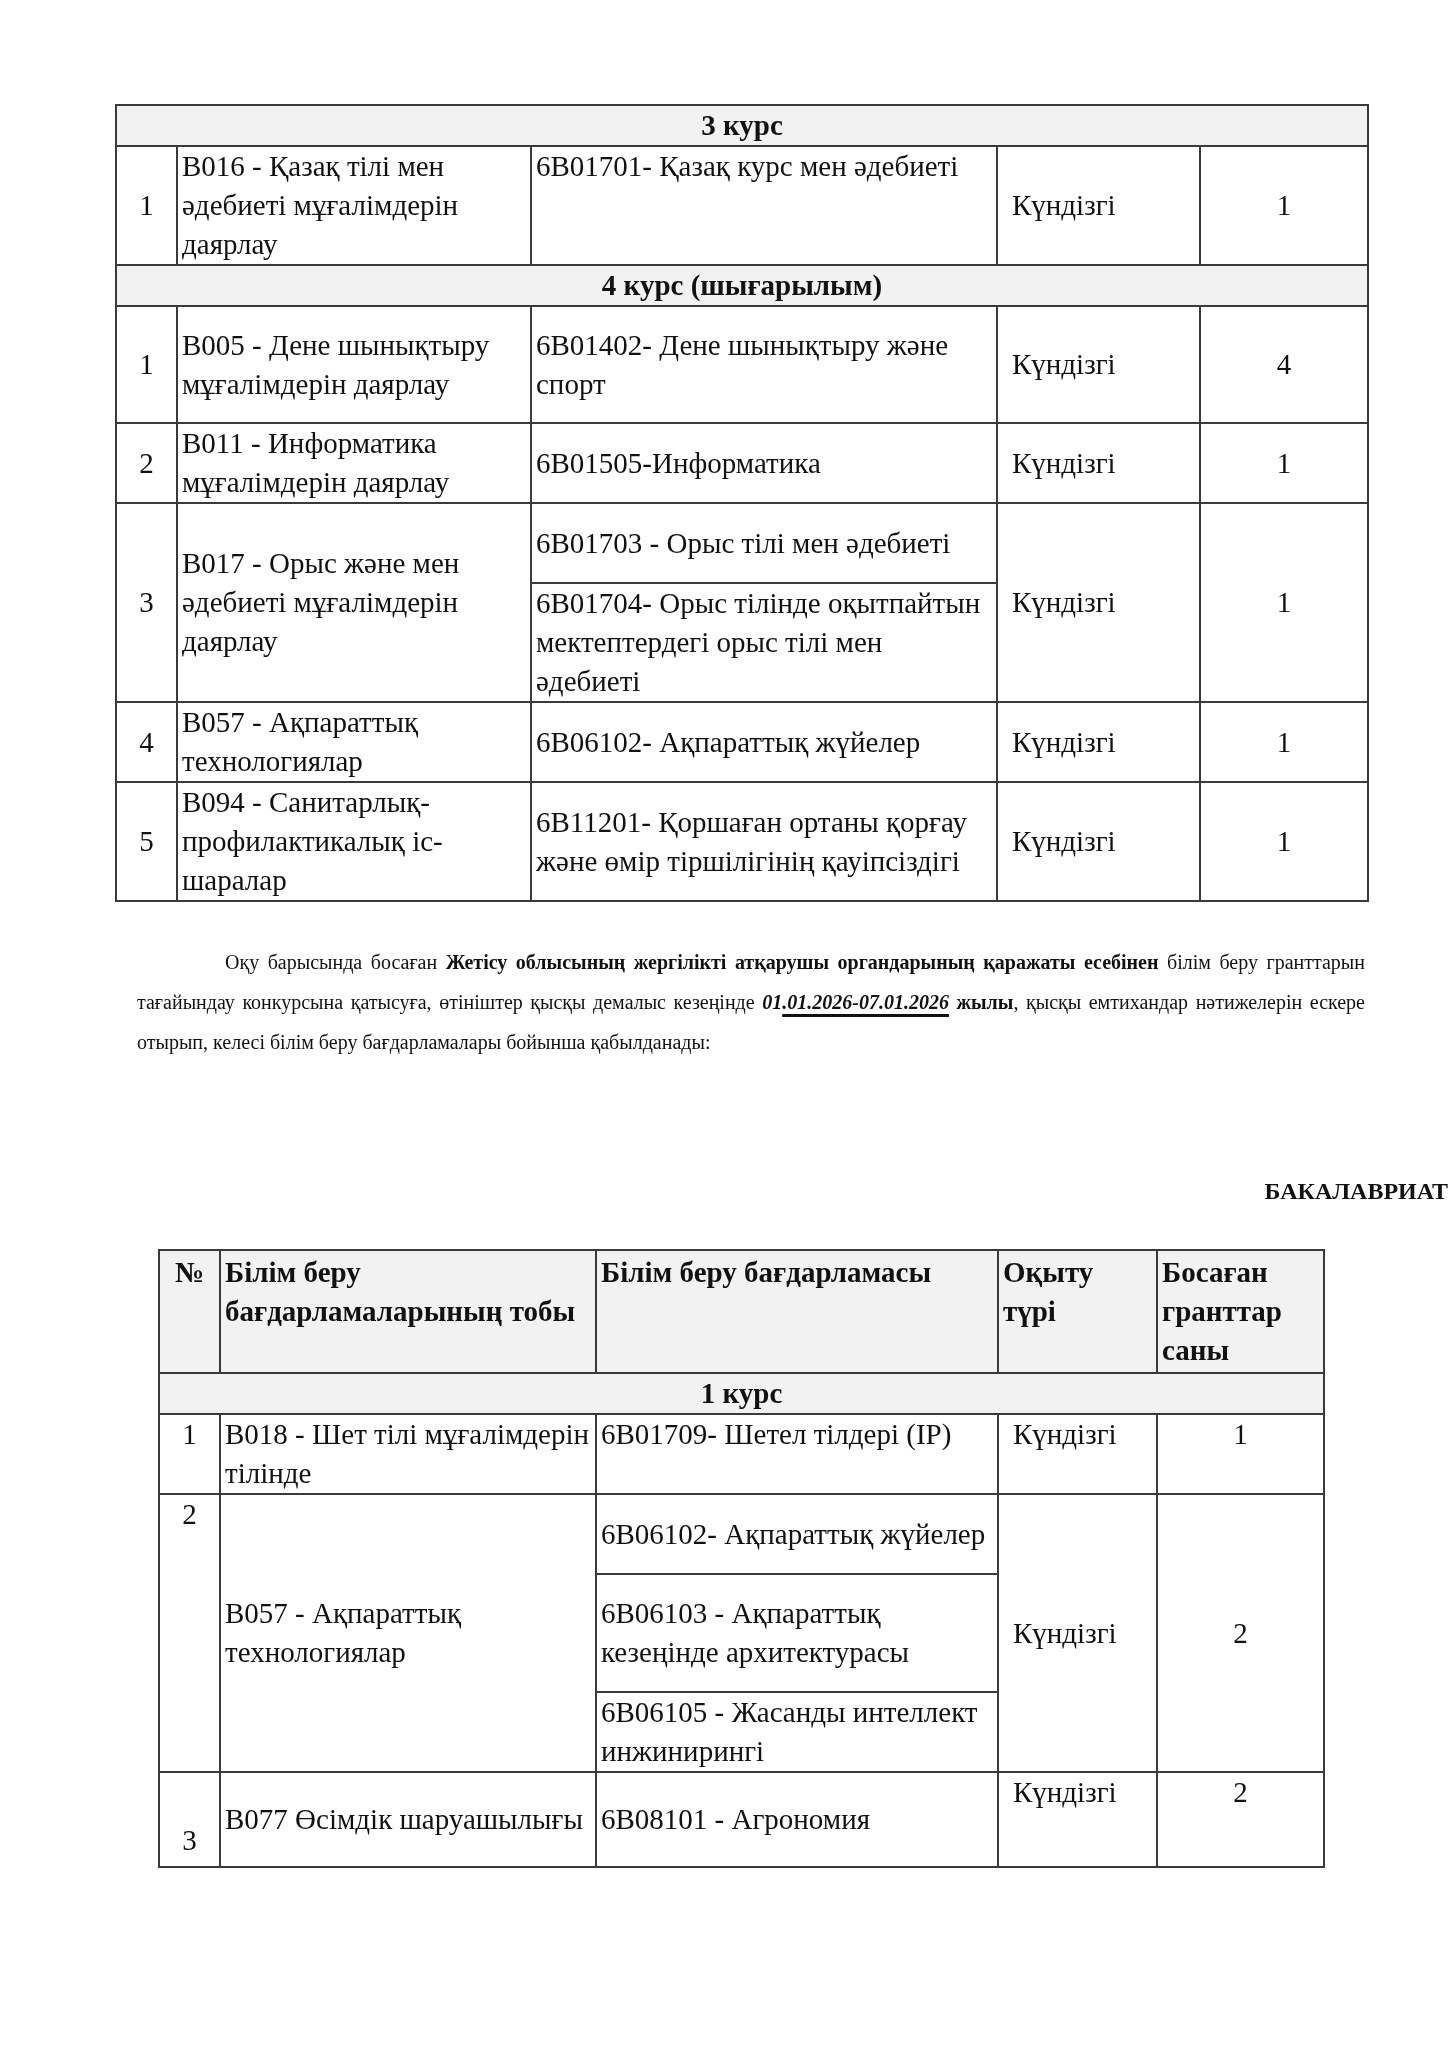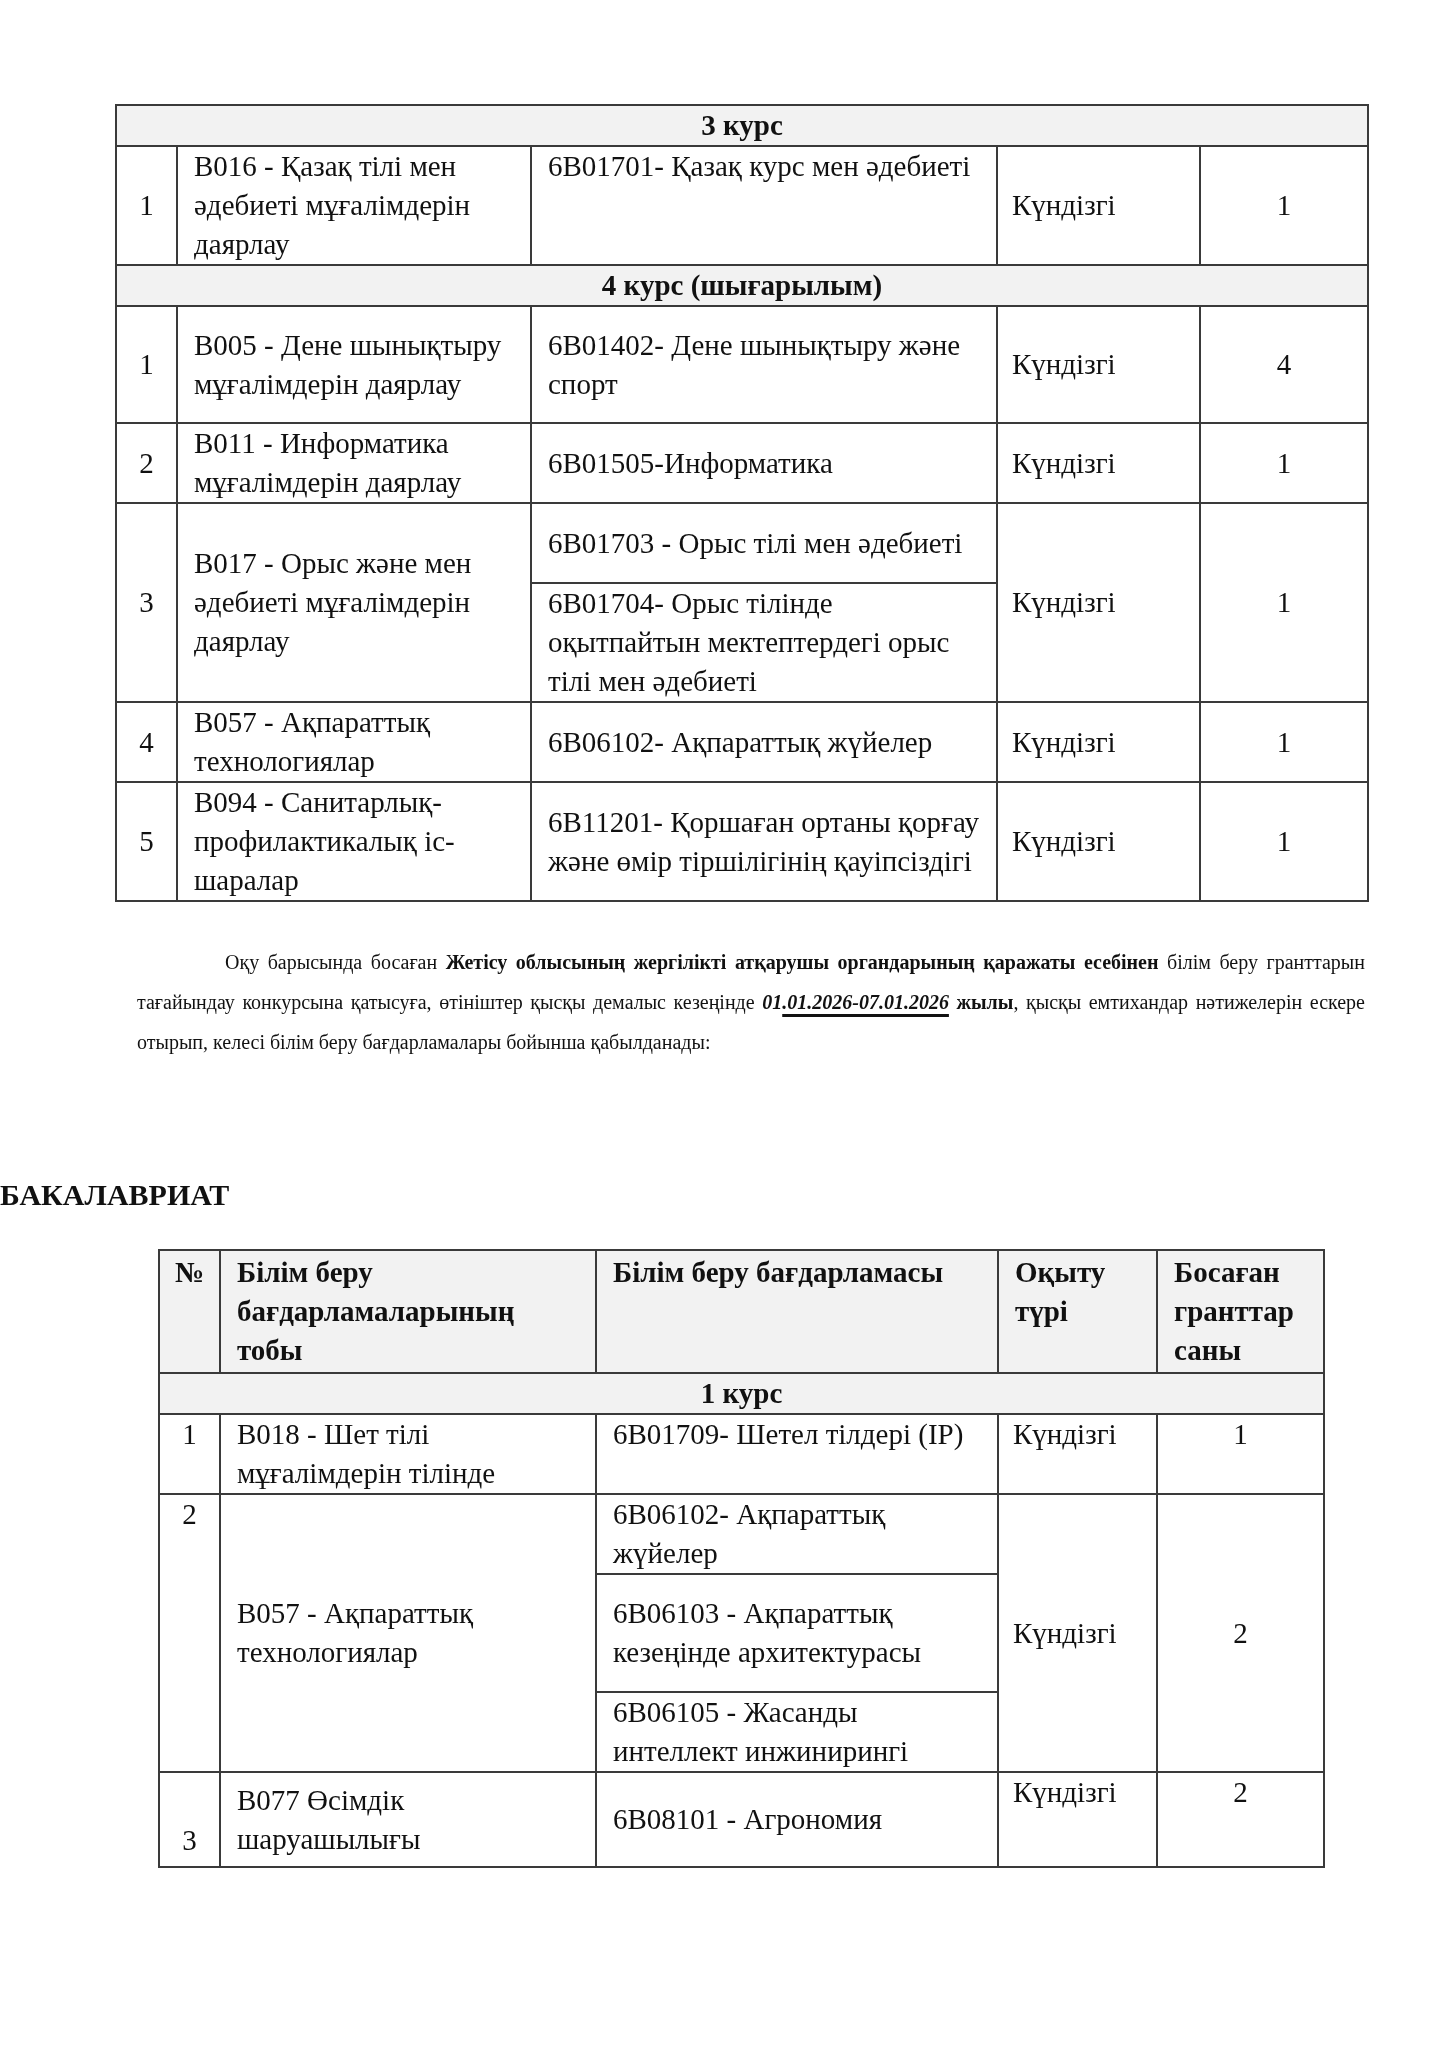--- a/index.html
+++ b/index.html
@@ -11,21 +11,21 @@
   table.doc {
     position: absolute;
     border-collapse: collapse;
     table-layout: fixed;
     font-size: 29px;
     line-height: 39px;
   }
   table.doc td {
     border: 2px solid #3a3a3a;
     vertical-align: middle;
-    padding: 0 16px;
+    padding: 0 4px;
     word-wrap: break-word;
   }
   table.doc td.num { text-align: center; padding: 0 4px; }
   table.doc td.cnt { text-align: center; }
   table.doc td.mode { padding-left: 14px; margin-left: 36px; }
   table.doc tr.course td {
     background: #f2f2f2;
     text-align: center;
     font-weight: bold;
     height: 38px;
@@ -43,21 +43,21 @@
   .para {
     position: absolute; left: 137px; top: 942px; width: 1228px;
     font-size: 20px; line-height: 40px; text-align: justify;
     text-indent: 88px;
   }
   .para b { font-weight: bold; }
   .para .date { font-weight: bold; font-style: italic; }
   .para .date u { text-decoration: underline; text-decoration-thickness: 3px; text-underline-offset: 5px; }
   .section-title {
     position: absolute; left: 0; width: 1448px; top: 1178px;
-    text-align: left; font-weight: bold; font-size: 30px;
+    text-align: right; font-weight: bold; font-size: 24px;
   }
 </style>
 </head>
 <body>
 
 <table class="doc" id="t1">
   <colgroup>
     <col style="width:61px">
       <col style="width:354px">
       <col style="width:466px">

